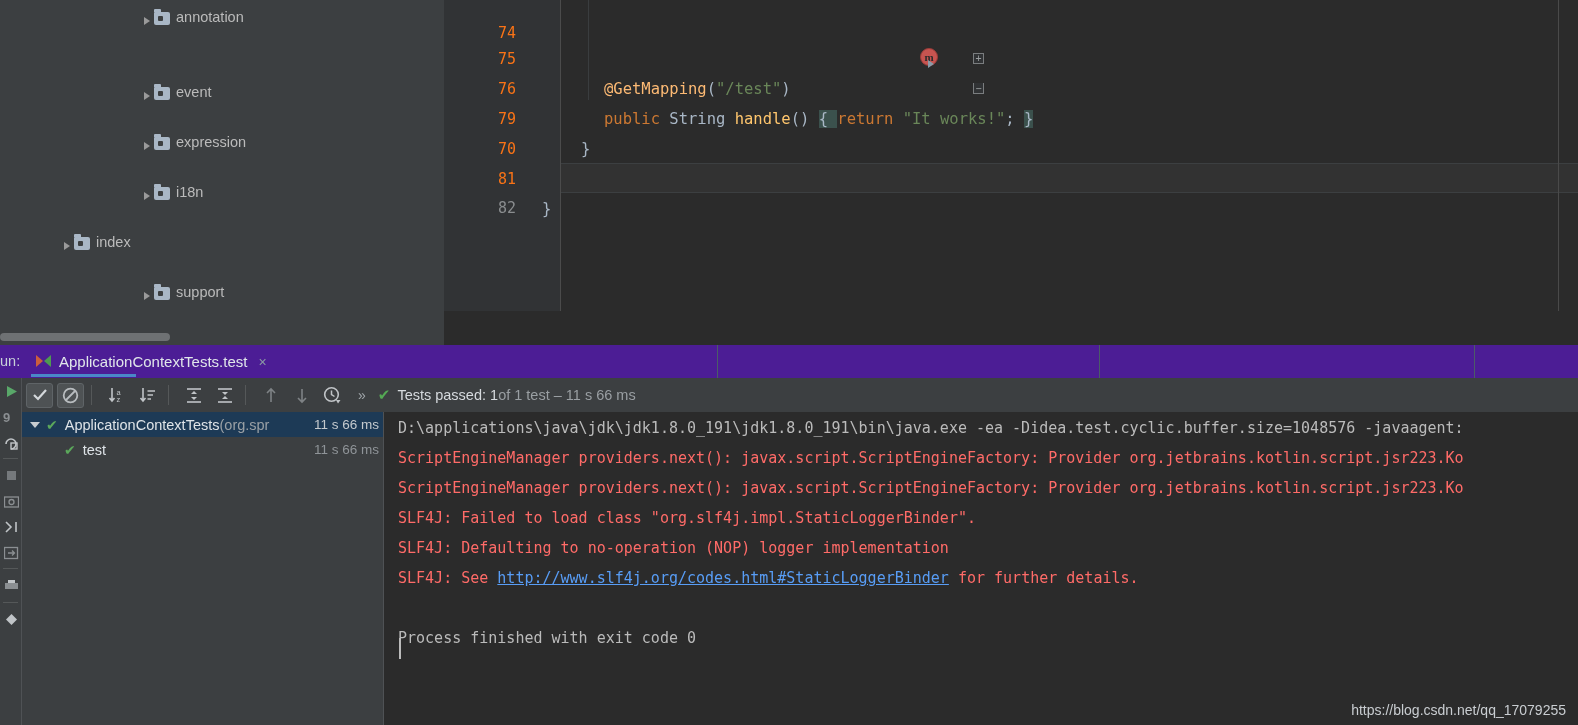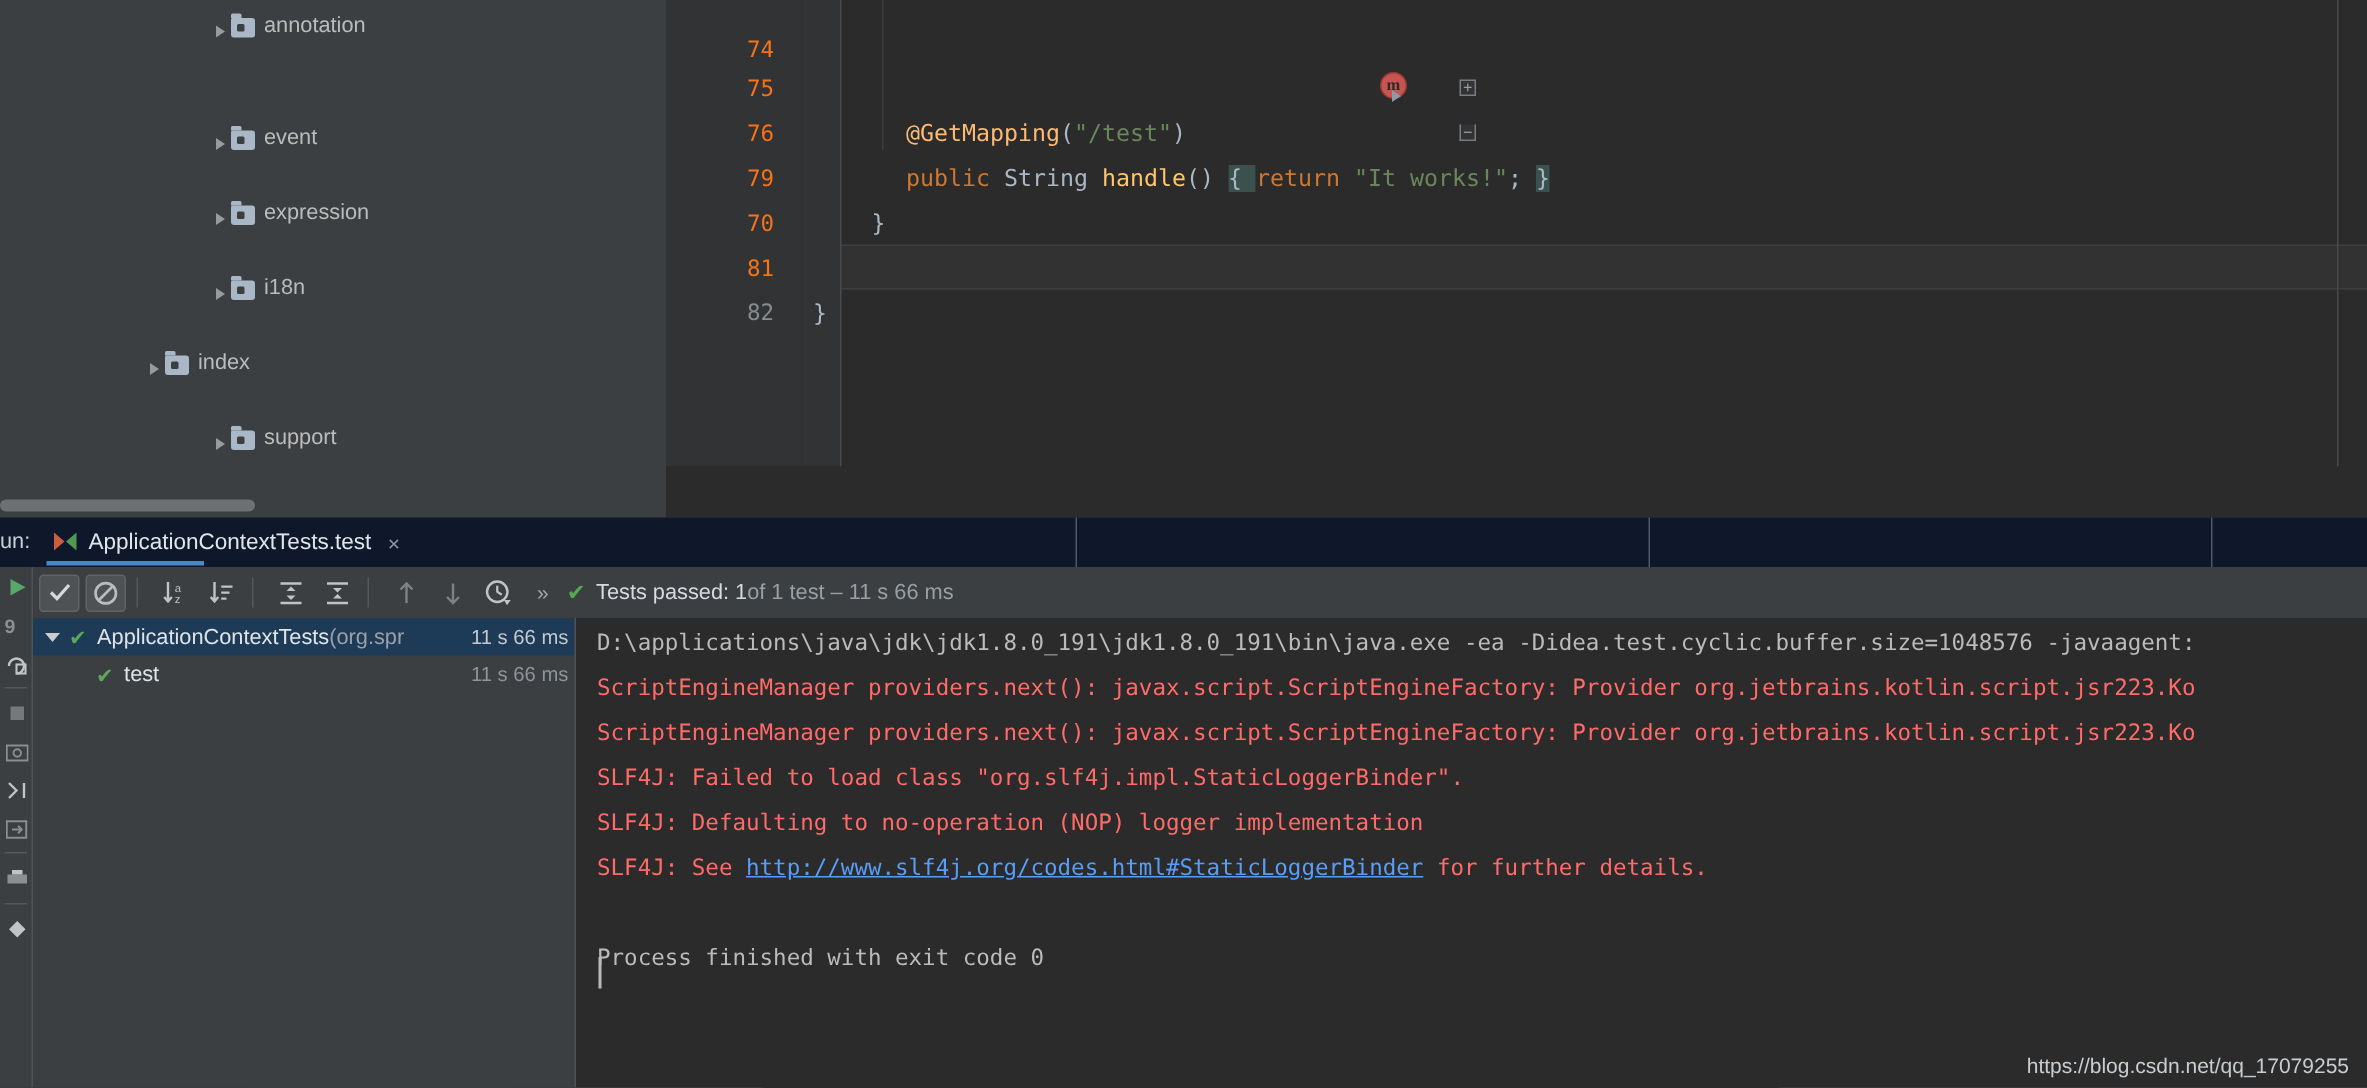--- a/index.html
+++ b/index.html
@@ -108,21 +108,21 @@
     font-family: "DejaVu Sans Mono", monospace; background: #313335;
   }
   #fold1 { left: 529px; top: 53px; }
   #fold2 { left: 529px; top: 83px; border-top: none; }
 
   
   #run-window { position: absolute; left: 0; top: 345px; width: 1578px; height: 380px; background: #3c3f41; }
 
   #run-tabbar {
     position: absolute; left: 0; top: 0; width: 1578px; height: 33px;
-    background: #0f172a;
+    background: #4c1d95;
   }
   #run-tabbar .cell { position: absolute; top: 0; height: 33px; border-right: 1px solid #4b5b68; }
   #run-label {
     position: absolute; left: 0; top: 8px; font-size: 14.5px; color: #c7d0d8;
   }
   #run-tab {
     position: absolute; left: 36px; top: 0; height: 33px; display: flex; align-items: center;
   }
   #run-tab-icon { width: 15px; height: 15px; position: relative; margin-right: 8px; }
   #run-tab-icon .lhalf {
@@ -238,21 +238,21 @@
         <span class="folder-ico"></span>
         <span class="tree-label">expression</span>
       </div>
       <div class="tree-row" style="top:100px;padding-left:140px;">
         <span class="tw">
             <span class="arrow"></span>
           </span>
         <span class="folder-ico"></span>
         <span class="tree-label">i18n</span>
       </div>
-      <div class="tree-row" style="top:125px;padding-left:96px;">
+      <div class="tree-row" style="top:125px;padding-left:60px;">
         <span class="tw">
             <span class="arrow"></span>
           </span>
         <span class="folder-ico"></span>
         <span class="tree-label">index</span>
       </div>
       <div class="tree-row" style="top:150px;padding-left:140px;">
         <span class="tw">
             <span class="arrow"></span>
           </span>

